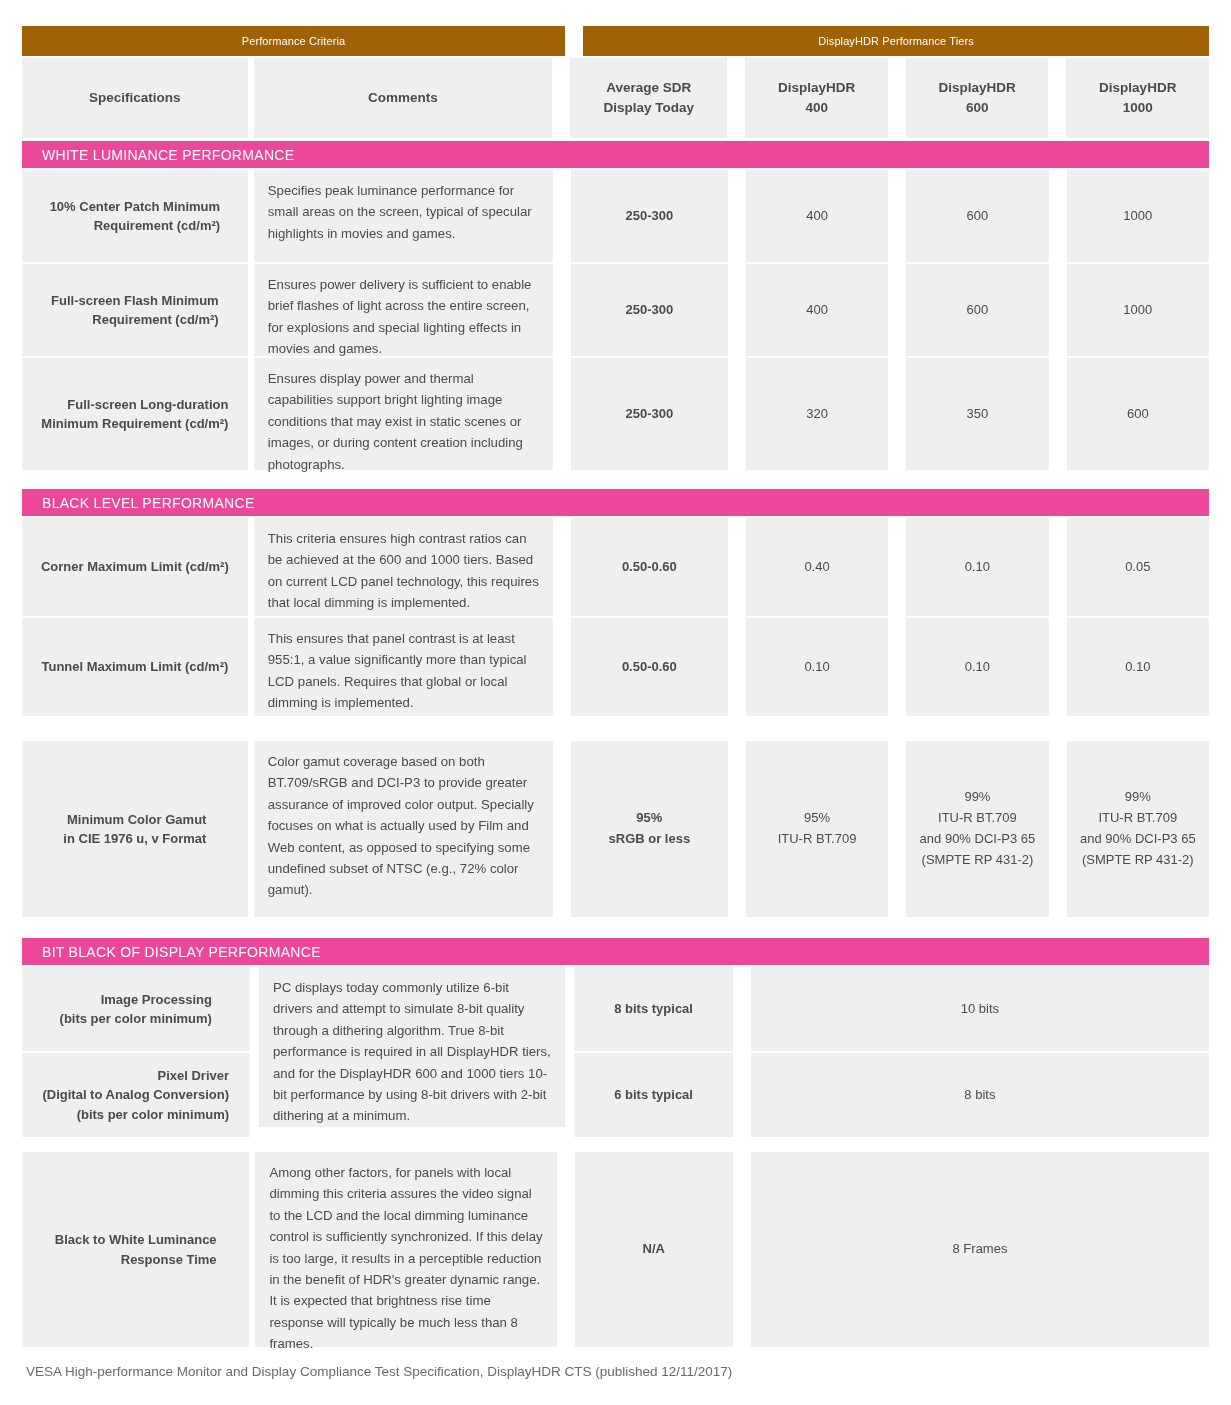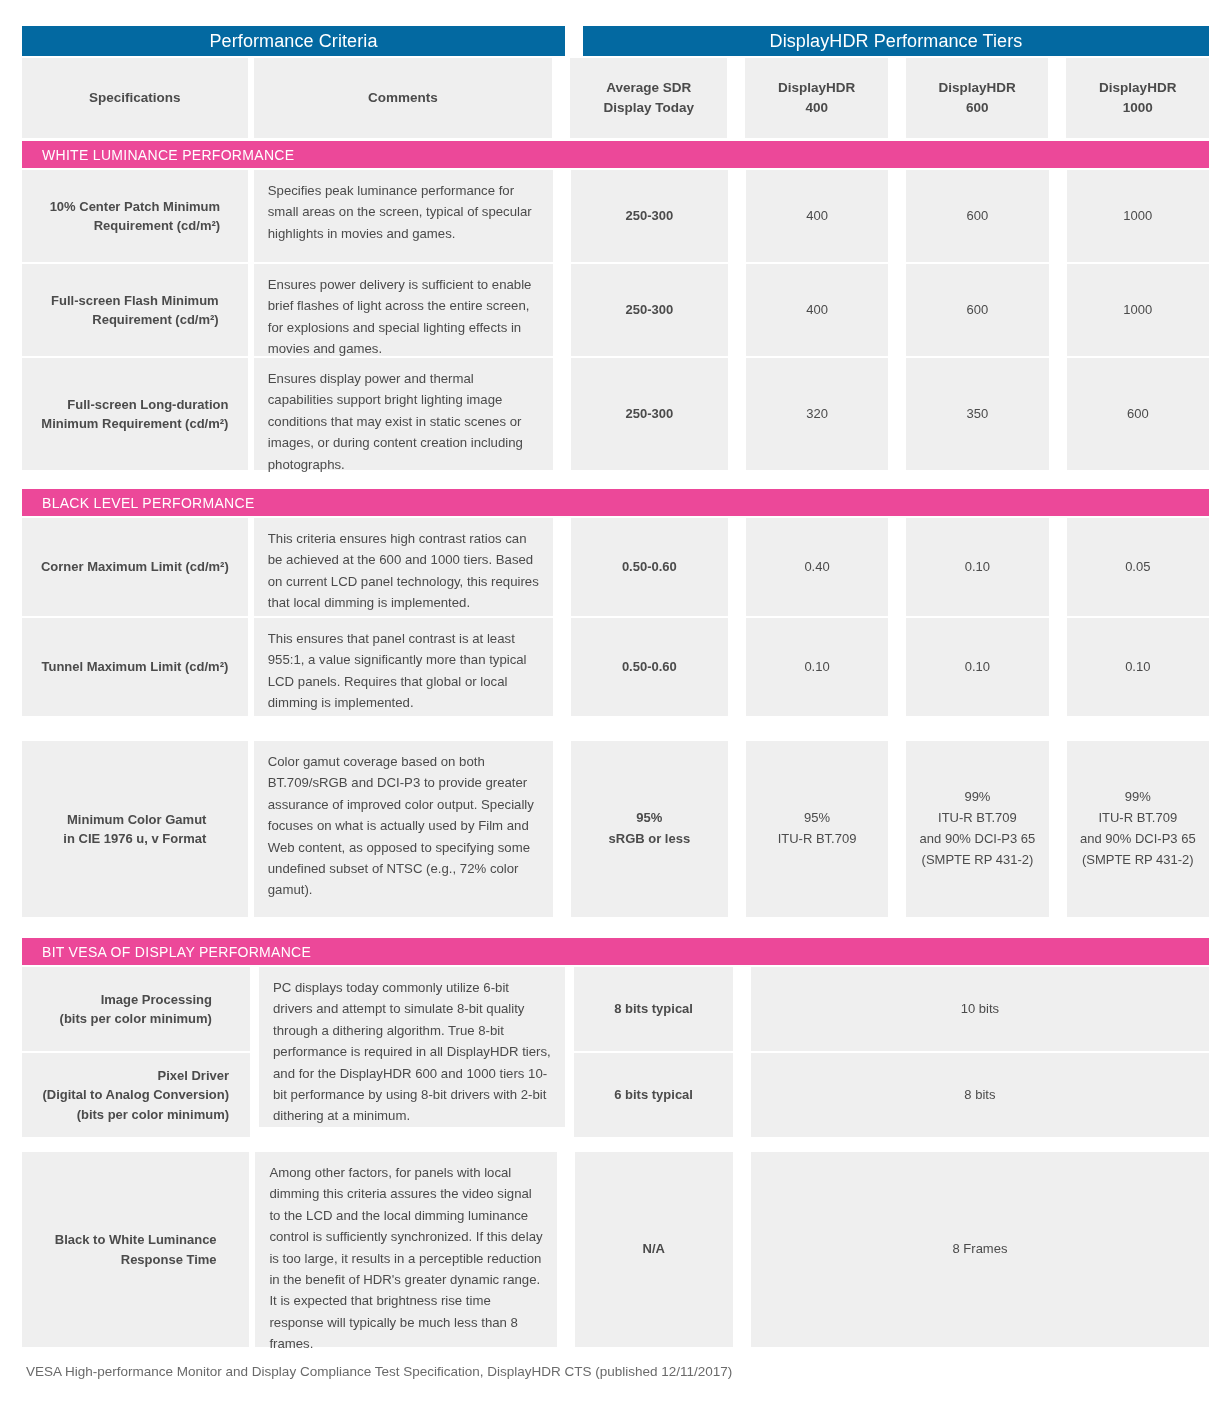--- a/index.html
+++ b/index.html
@@ -18,23 +18,23 @@
 
   
   .hdr-row {
     position: absolute;
     left: 22px; top: 26px;
     width: 1187px; height: 30px;
     display: flex;
     gap: 18px;
   }
   .hdr-bar {
-    background: #0369a1;
+    background: #a16207;
     color: #ffffff;
-    font-size: 18px;
+    font-size: 11px;
     display: flex;
     align-items: center;
     justify-content: center;
     letter-spacing: .1px;
   }
   .hdr-left { width: 543px; }
   .hdr-right { width: 626px; }
 
   
   .colhead-row {
@@ -214,21 +214,21 @@
     <div class="cell val v-600">99%
 ITU-R BT.709
 and 90% DCI-P3 65
 (SMPTE RP 431-2)</div>
     <div class="cell val v-1000">99%
 ITU-R BT.709
 and 90% DCI-P3 65
 (SMPTE RP 431-2)</div>
   </div>
 
-  <div class="section-bar" style="top:938px">BIT VESA OF DISPLAY PERFORMANCE</div>
+  <div class="section-bar" style="top:938px">BIT BLACK OF DISPLAY PERFORMANCE</div>
 
   <div class="cell comm" style="position:absolute; left:259px; top:967px; width:306px; height:160px;">PC displays today commonly utilize 6-bit drivers and attempt to simulate 8-bit quality through a dithering algorithm. True 8-bit performance is required in all DisplayHDR tiers, and for the DisplayHDR 600 and 1000 tiers 10-bit performance by using 8-bit drivers with 2-bit dithering at a minimum.</div>
 
   <div class="grid-row" style="top:967px; height:84px">
     <div class="cell spec">Image Processing
 (bits per color minimum)</div>
     <div style="width:306px; margin-right:18px;"></div>
     <div class="cell val v-sdr">8 bits typical</div>
     <div class="cell val v-span3">10 bits</div>
   </div>

